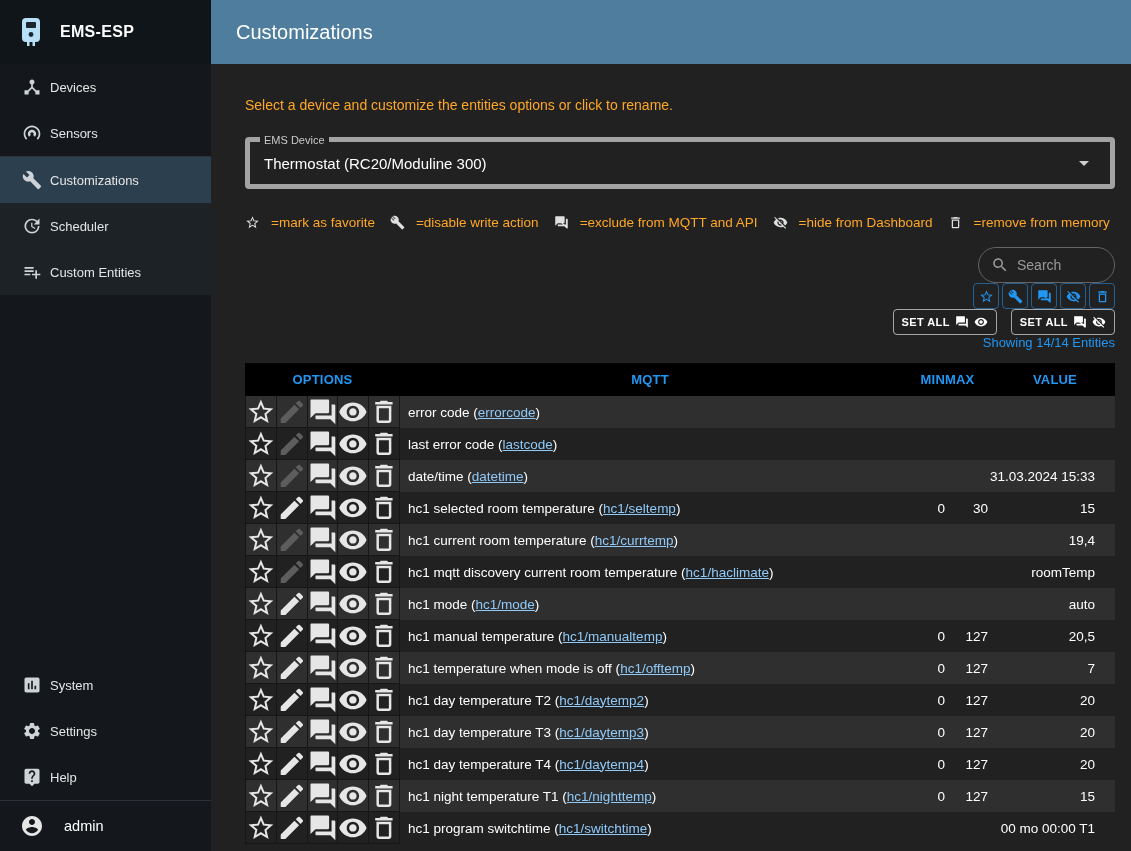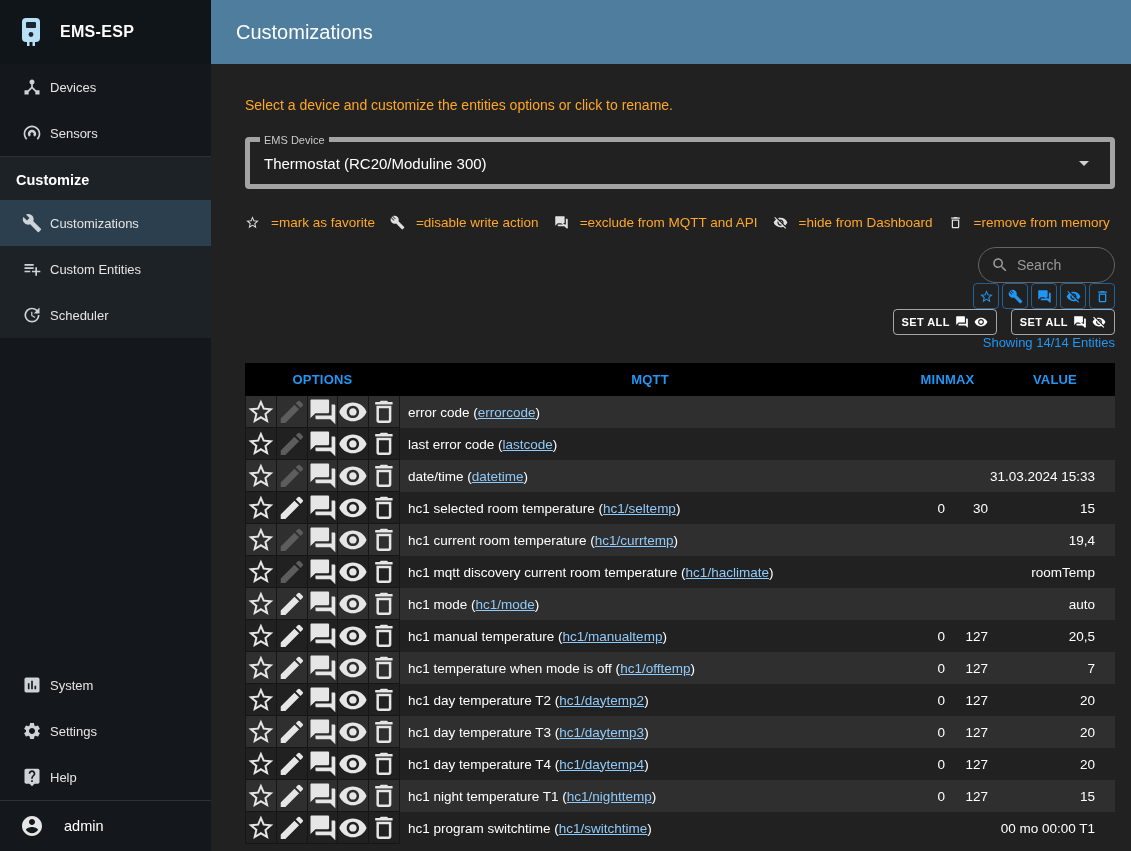--- a/index.html
+++ b/index.html
@@ -124,45 +124,44 @@
       <div class="nav-item">
         <span class="svgicon nav-icon">
           <svg viewBox="0 0 24 24">
             <path fill="currentColor" d="M12 11c-1.1 0-2 .9-2 2 0 .55.23 1.05.59 1.41l-2.13 2.13C7.55 15.63 7 14.38 7 13c0-2.76 2.24-5 5-5s5 2.24 5 5c0 1.38-.55 2.63-1.46 3.54l-2.13-2.13c.36-.36.59-.86.59-1.41 0-1.1-.9-2-2-2zm0-8C6.48 3 2 7.48 2 13c0 2.76 1.12 5.26 2.93 7.07l1.41-1.41C4.9 17.21 4 15.21 4 13c0-4.42 3.58-8 8-8s8 3.58 8 8c0 2.21-.9 4.21-2.34 5.66l1.41 1.41C20.88 18.26 22 15.76 22 13c0-5.52-4.48-10-10-10z"></path>
           </svg>
         </span>
         <span class="nav-label">Sensors</span>
       </div>
     </nav>
   <div class="section-wrap">
-    <div class="section-label">Customize</div>
     <nav id="sidebar-section">
         <div class="nav-item selected">
           <span class="svgicon nav-icon">
             <svg viewBox="0 0 24 24">
               <path fill="currentColor" d="M22.7 19l-9.1-9.1c.9-2.3.4-5-1.5-6.9-2-2-5-2.4-7.4-1.3L9 6 6 9 1.6 4.7C.4 7.1.9 10.1 2.9 12.1c1.9 1.9 4.6 2.4 6.9 1.5l9.1 9.1c.4.4 1 .4 1.4 0l2.3-2.3c.5-.4.5-1.1.1-1.4z"></path>
             </svg>
           </span>
           <span class="nav-label">Customizations</span>
         </div>
         <div class="nav-item">
           <span class="svgicon nav-icon">
             <svg viewBox="0 0 24 24">
-              <path fill="currentColor" d="M14 10H3v2h11v-2zm0-4H3v2h11V6zm4 8v-4h-2v4h-4v2h4v4h2v-4h4v-2h-4zM3 16h7v-2H3v2z"></path>
-            </svg>
-          </span>
-          <span class="nav-label">Custom Entities</span>
+              <path fill="currentColor" d="M21 10.12h-6.78l2.74-2.82c-2.73-2.7-7.15-2.8-9.88-.1-2.73 2.71-2.73 7.08 0 9.79s7.15 2.71 9.88 0C18.32 15.65 19 14.08 19 12.1h2c0 1.98-.88 4.55-2.64 6.29-3.51 3.48-9.21 3.48-12.72 0-3.5-3.47-3.53-9.11-.02-12.58s9.14-3.47 12.65 0L21 3v7.12zM12.5 8v4.25l3.5 2.08-.72 1.21L11 13V8h1.5z"></path>
+            </svg>
+          </span>
+          <span class="nav-label">Scheduler</span>
         </div>
         <div class="nav-item">
           <span class="svgicon nav-icon">
             <svg viewBox="0 0 24 24">
-              <path fill="currentColor" d="M21 10.12h-6.78l2.74-2.82c-2.73-2.7-7.15-2.8-9.88-.1-2.73 2.71-2.73 7.08 0 9.79s7.15 2.71 9.88 0C18.32 15.65 19 14.08 19 12.1h2c0 1.98-.88 4.55-2.64 6.29-3.51 3.48-9.21 3.48-12.72 0-3.5-3.47-3.53-9.11-.02-12.58s9.14-3.47 12.65 0L21 3v7.12zM12.5 8v4.25l3.5 2.08-.72 1.21L11 13V8h1.5z"></path>
-            </svg>
-          </span>
-          <span class="nav-label">Scheduler</span>
+              <path fill="currentColor" d="M14 10H3v2h11v-2zm0-4H3v2h11V6zm4 8v-4h-2v4h-4v2h4v4h2v-4h4v-2h-4zM3 16h7v-2H3v2z"></path>
+            </svg>
+          </span>
+          <span class="nav-label">Custom Entities</span>
         </div>
       </nav>
   </div>
   <div class="spacer"></div>
   <nav id="sidebar-bottom">
       <div class="nav-item">
         <span class="svgicon nav-icon">
           <svg viewBox="0 0 24 24">
             <path fill="currentColor" d="M19 3H5c-1.1 0-2 .9-2 2v14c0 1.1.9 2 2 2h14c1.1 0 2-.9 2-2V5c0-1.1-.9-2-2-2zM9 17H7v-7h2v7zm4 0h-2V7h2v10zm4 0h-2v-4h2v4z"></path>
           </svg>

